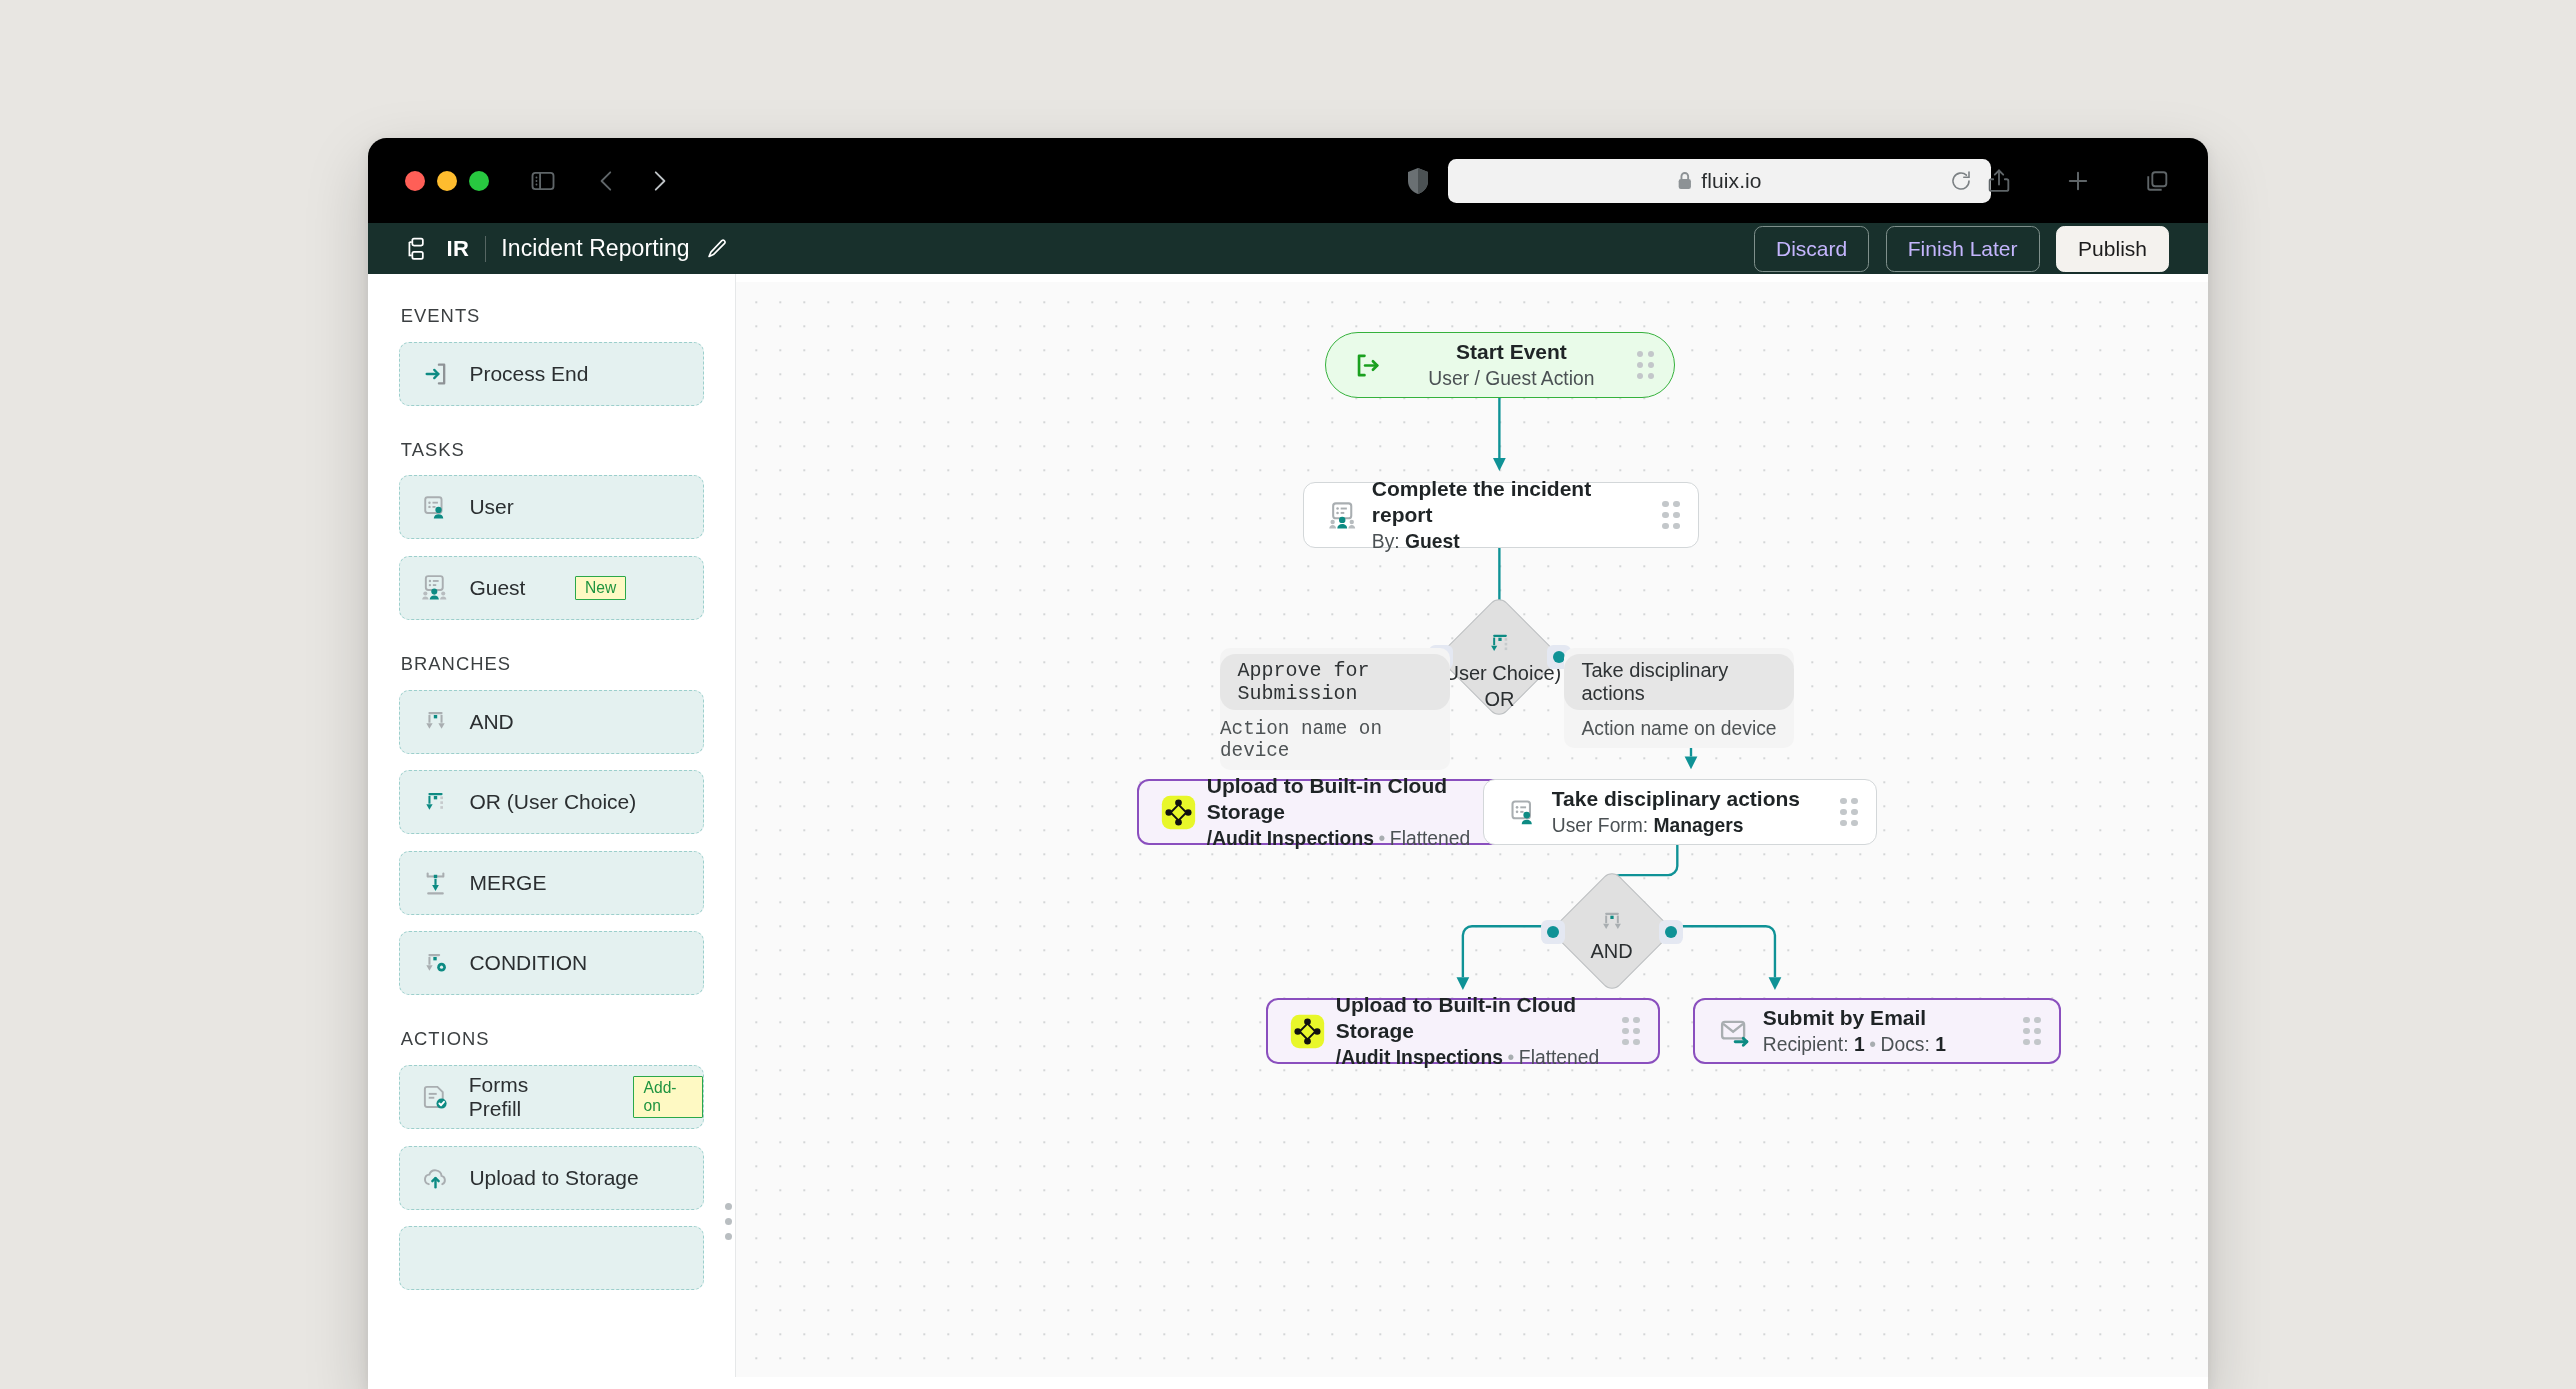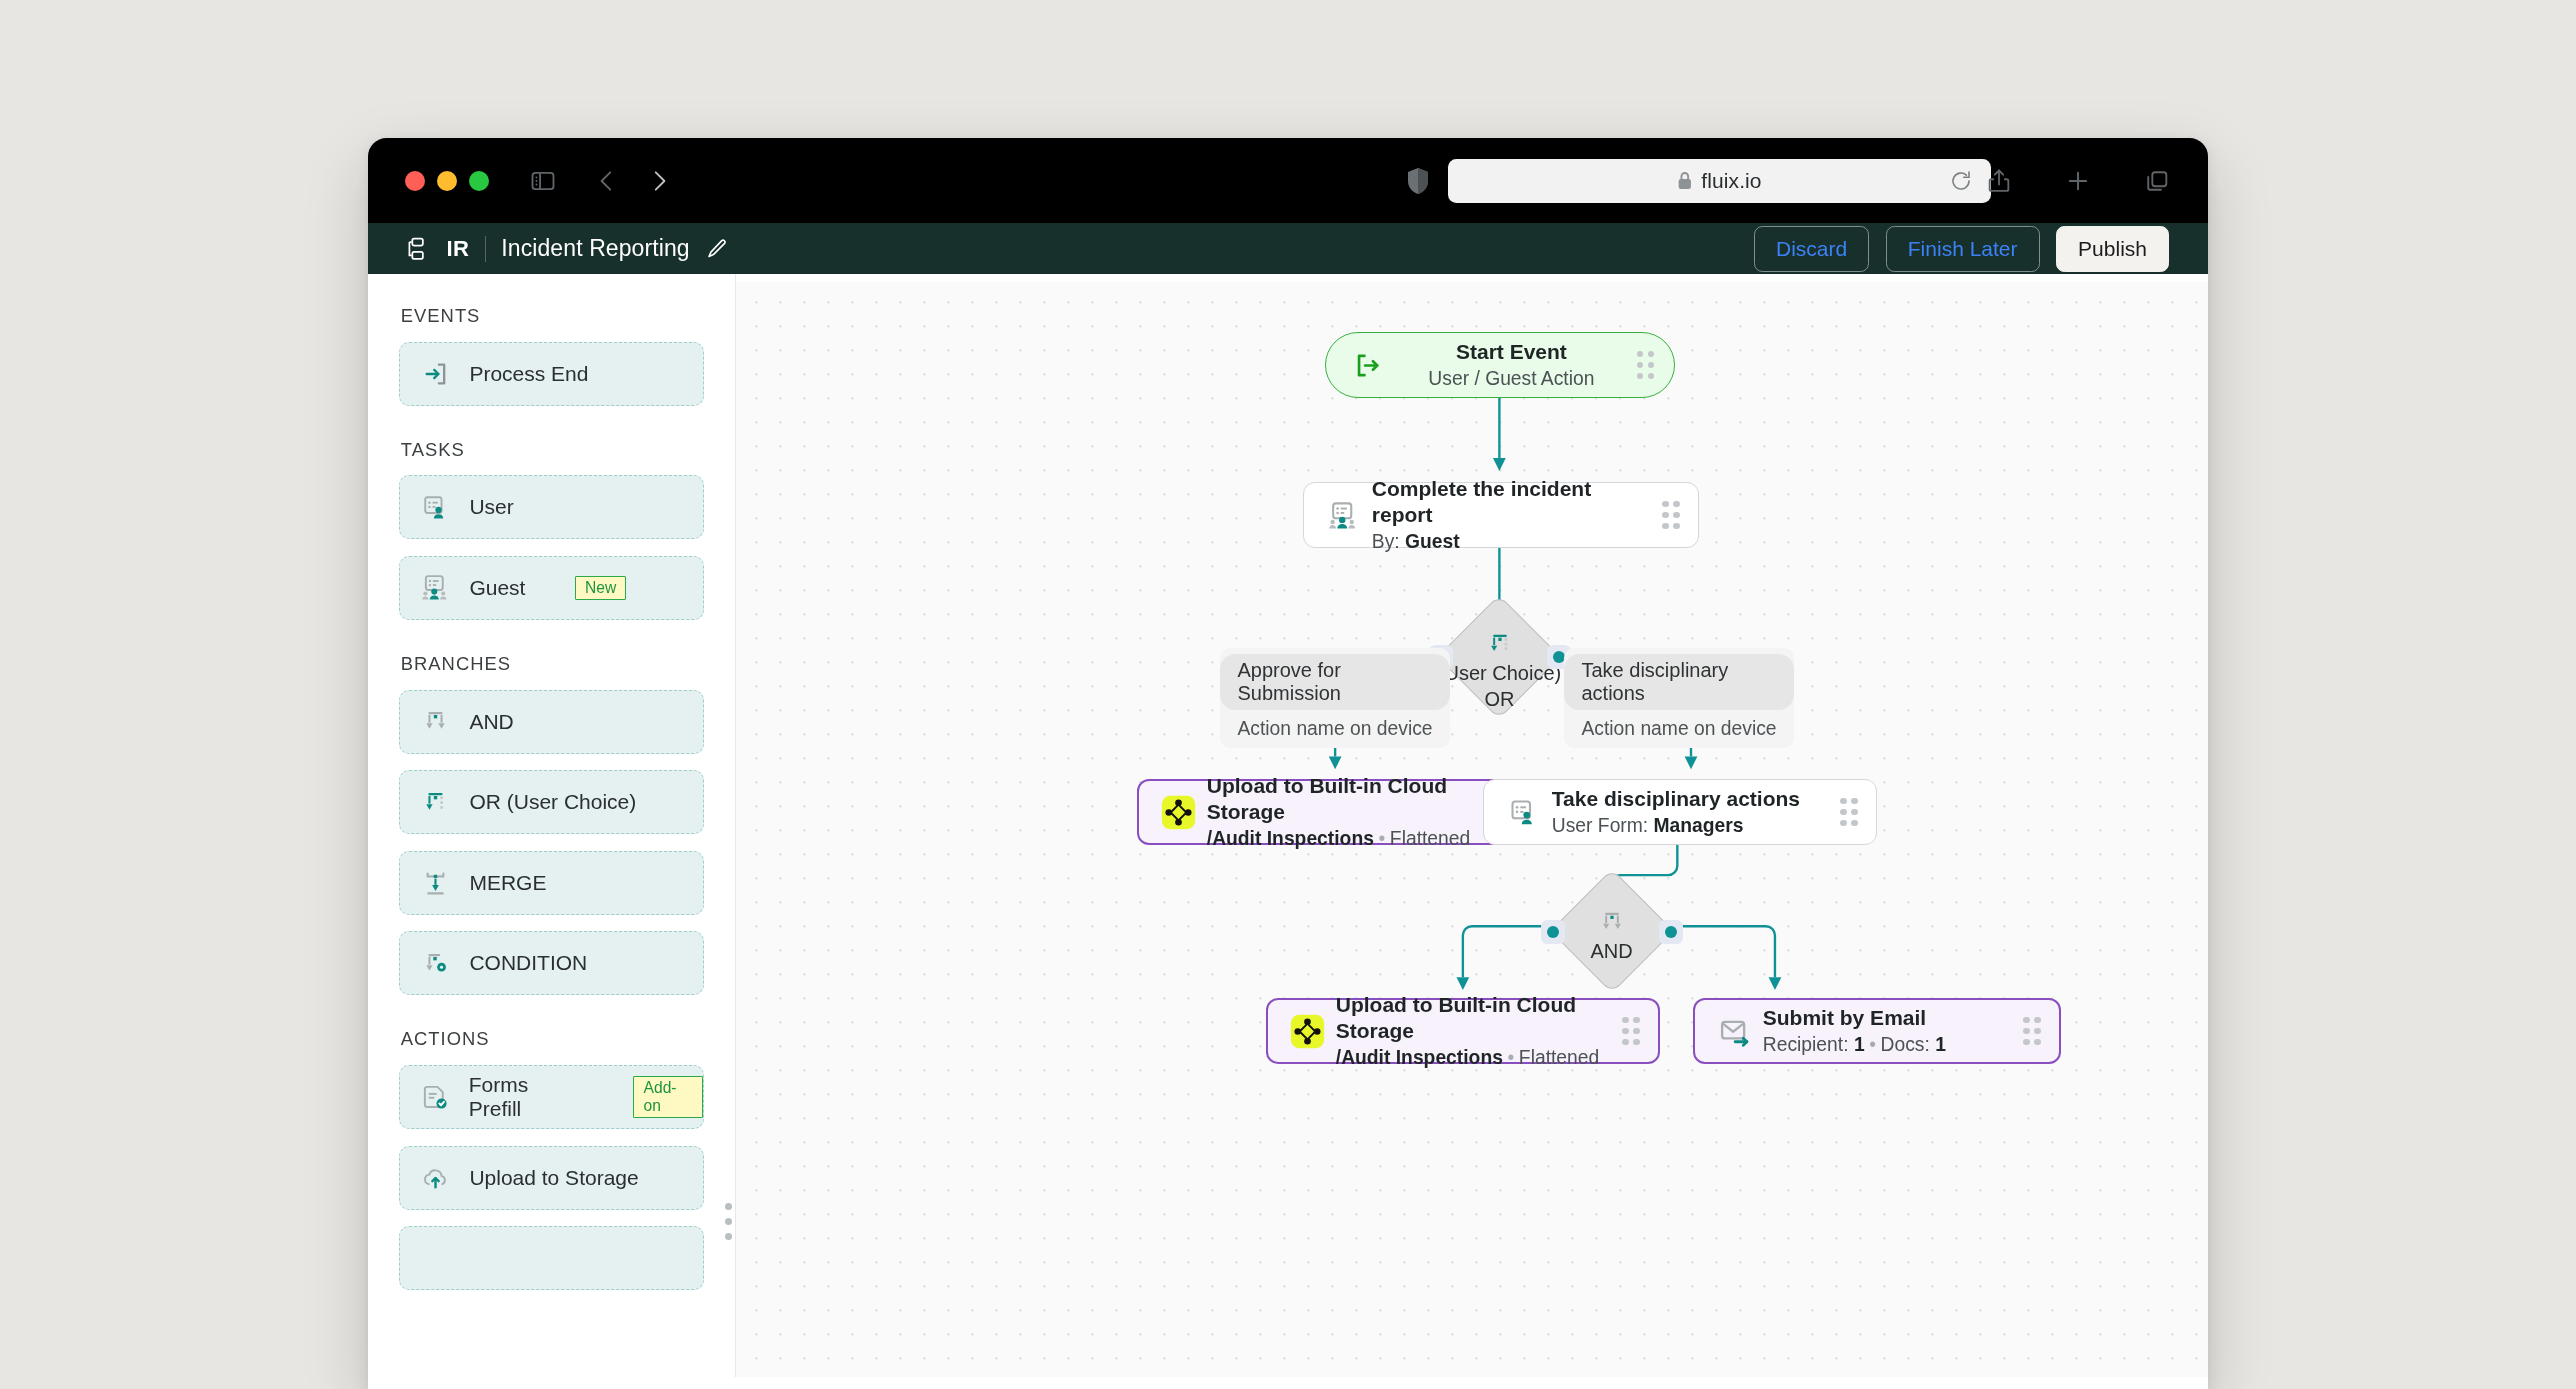--- a/index.html
+++ b/index.html
@@ -58,21 +58,21 @@
   .appbar-left { display: flex; align-items: center; gap: 15.6px; }
   .proj-icon { color: #ffffff; display: flex; }
   .proj-abbr { color: #ffffff; font-size: 22px; font-weight: 700; letter-spacing: 0.3px; }
   .vdiv { width: 0.9px; height: 26px; background: #566663; }
   .proj-title { color: #ffffff; font-size: 23px; font-weight: 400; letter-spacing: 0.1px; }
   .pencil { color: #ffffff; display: flex; cursor: pointer; }
 
   .appbar-right { position: absolute; right: 39px; display: flex; gap: 16.6px; align-items: center; }
   .btn { height: 46px; border-radius: 8.3px; font-size: 21px; padding: 0 21px;
          display: flex; align-items: center; justify-content: center; cursor: pointer; }
-  .btn-ghost { background: #18302c; border: 1.4px solid #7f908c; color: #3b82f6; }
+  .btn-ghost { background: #18302c; border: 1.4px solid #7f908c; color: #c4b5fd; }
   .btn-publish { background: #f4f2ee; border: 1.4px solid #f4f2ee; color: #1c1c1c; }
 
   
   .appbody { display: flex; height: calc(1251px - 85px - 63px); }
 
   
   .palette {
     width: 368px; background: #ffffff; border-right: 0.9px solid #e6e8e9;
     padding: 31px 31px 0 31px; position: relative; overflow: hidden;
   }
@@ -507,21 +507,21 @@
           <span class="dtxt">(User Choice)</span>
           <span class="dtxt">OR</span>
         </div>
         <div class="port" style="left:693px; top:363px;">
             <i></i>
           </div>
         <div class="port" style="left:811px; top:363px;">
             <i></i>
           </div>
 
-        <div class="branch-lbl" style="left:484px; top:366px; width:230px;">
+        <div class="branch-lbl" style="left:484px; top:366px; width:230px;font-family:Liberation Mono, monospace;">
           <span class="pill">Approve for Submission</span>
           <span class="cap">Action name on device</span>
         </div>
         <div class="branch-lbl" style="left:828px; top:366px; width:230px;">
           <span class="pill">Take disciplinary actions</span>
           <span class="cap">Action name on device</span>
         </div>
 
         <div class="node n-purple" style="left:401px; top:497px; width:394px;">
           <span class="n-ico">

